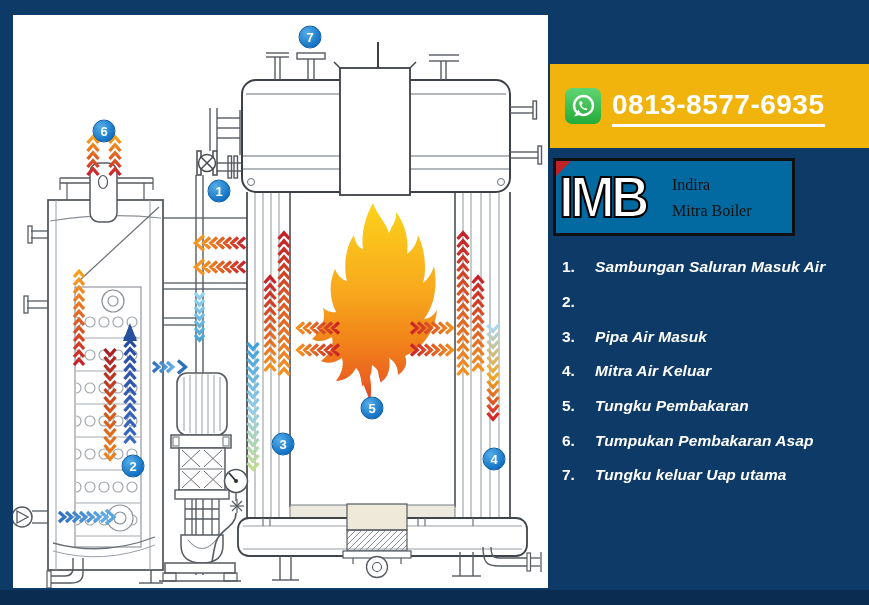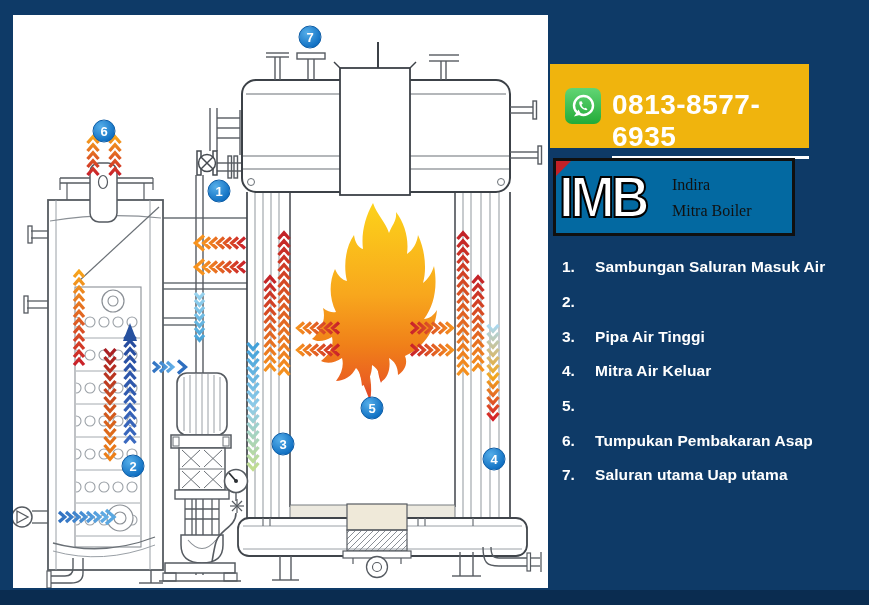--- a/index.html
+++ b/index.html
@@ -11,21 +11,21 @@
   .panel{
     position:absolute;left:13px;top:15px;width:535px;height:573px;
     background:#ffffff;
   }
   .footer-band{
     position:absolute;left:0;bottom:0;width:869px;height:15px;
     background:#0a2c50;
   }
   
   .banner{
-    position:absolute;left:550px;top:64px;width:259px;height:84px;
+    position:absolute;left:550px;top:64px;width:319px;height:84px;
     background:#f0b40d;
   }
   .wa-icon{position:absolute;left:15px;top:24px;width:36px;height:36px;}
   .phone{
     position:absolute;left:62px;top:25px;
     color:#ffffff;font-weight:bold;font-size:28px;letter-spacing:.5px;
     border-bottom:3px solid #ffffff;padding-bottom:3px;
     text-decoration:none;display:inline-block;
   }
   
@@ -48,21 +48,21 @@
     font-family:"Liberation Serif", serif;color:#111;font-size:16px;line-height:26px;
     white-space:nowrap;
   }
   
   .parts{
     position:absolute;left:562px;top:250px;width:300px;
     color:#ffffff;font-size:15.5px;font-weight:bold;
   }
   .part{display:flex;height:34.7px;align-items:center;}
   .part .num{width:33px;flex:none;}
-  .part .lbl{letter-spacing:.1px;}
+  .part .lbl{letter-spacing:.1px;font-style:italic;}
   
   .marker{
     position:absolute;width:23px;height:23px;border-radius:50%;
     background:radial-gradient(circle at 35% 30%, #55aee9, #0f6fc2 75%);
     border:1px solid #0d5da6;
     color:#fff;font-size:13px;font-weight:bold;
     display:flex;align-items:center;justify-content:center;
     transform:translate(-50%,-50%);
     box-sizing:border-box;
   }
@@ -449,32 +449,33 @@
 <div class="parts">
   <div class="part">
       <span class="num">1.</span>
       <span class="lbl">Sambungan Saluran Masuk Air</span>
     </div>
   <div class="part">
       <span class="num">2.</span>
     </div>
   <div class="part">
       <span class="num">3.</span>
-      <span class="lbl">Pipa Air Tinggi</span>
+      <span class="lbl">Pipa Air Masuk</span>
     </div>
   <div class="part">
       <span class="num">4.</span>
       <span class="lbl">Mitra Air Keluar</span>
     </div>
   <div class="part">
       <span class="num">5.</span>
+      <span class="lbl">Tungku Pembakaran</span>
     </div>
   <div class="part">
       <span class="num">6.</span>
       <span class="lbl">Tumpukan Pembakaran Asap</span>
     </div>
   <div class="part">
       <span class="num">7.</span>
-      <span class="lbl">Saluran utama Uap utama</span>
+      <span class="lbl">Tungku keluar Uap utama</span>
     </div>
 </div>
 
 <div class="footer-band"></div>
 
 </body></html>

